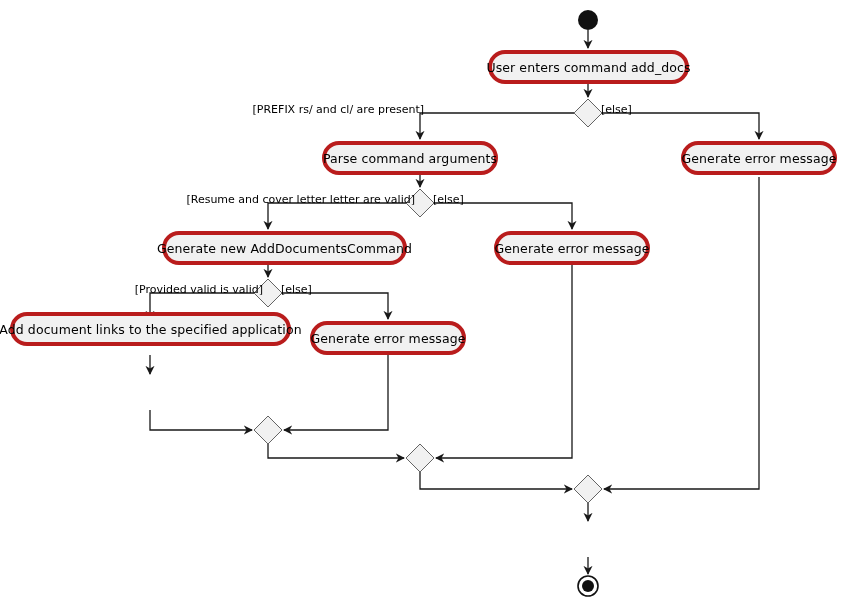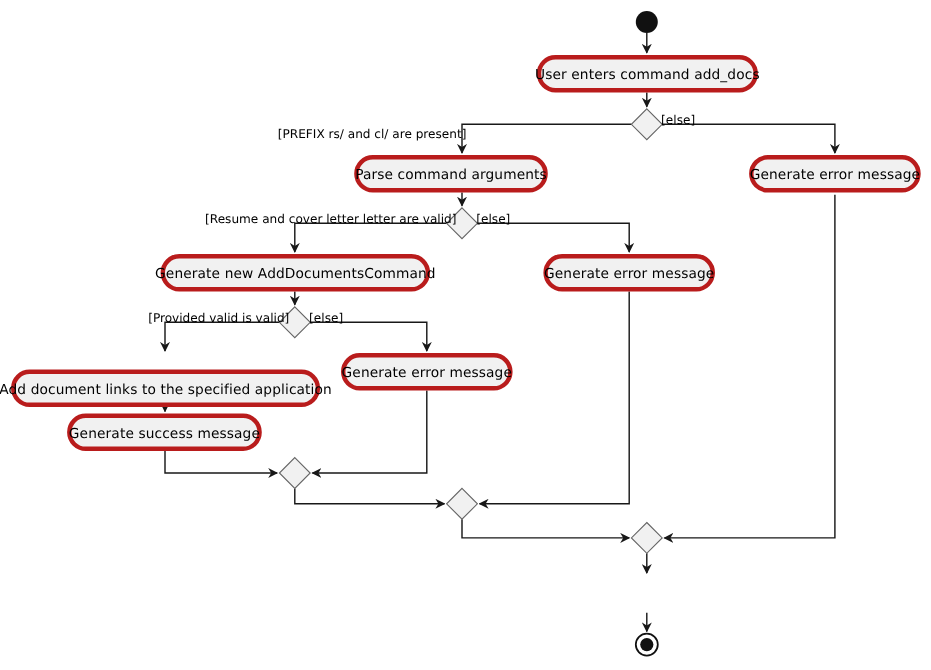--- a/index.html
+++ b/index.html
@@ -129,42 +129,39 @@
     </div>
 
     <div class="activity" style="left:322px; top:141px; width:176px; height:34px;">
       <span>Parse command arguments</span>
     </div>
 
     <div class="activity" style="left:681px; top:141px; width:156px; height:34px;">
       <span>Generate error message</span>
     </div>
 
-    <div class="activity" style="left:146px; top:231px; width:245px; height:34px;">
+    <div class="activity" style="left:162px; top:231px; width:245px; height:34px;">
       <span>Generate new AddDocumentsCommand</span>
     </div>
 
     <div class="activity" style="left:494px; top:231px; width:156px; height:34px;">
       <span>Generate error message</span>
     </div>
 
-    <div class="activity" style="left:10px; top:312px; width:281px; height:34px;margin-top:24px;">
+    <div class="activity" style="left:10px; top:312px; width:281px; height:34px;">
       <span>Add document links to the specified application</span>
     </div>
 
     <div class="activity" style="left:310px; top:321px; width:156px; height:34px;">
       <span>Generate error message</span>
     </div>
 
-    <div class="activity" style="left:61px; top:376px; width:177px; height:34px;">
-      <span>Generate success message</span>
-    </div>
 
 
-    <div class="guard" style="left:424px; top:116px; transform:translateX(-100%);">[PREFIX rs/ and cl/ are present]</div>
+    <div class="guard" style="left:424px; top:104px; transform:translateX(-100%);">[PREFIX rs/ and cl/ are present]</div>
 
     <div class="guard" style="left:601px; top:104px;">[else]</div>
 
     <div class="guard" style="left:415px; top:194px; transform:translateX(-100%);">[Resume and cover letter letter are valid]</div>
 
     <div class="guard" style="left:433px; top:194px;">[else]</div>
 
     <div class="guard" style="left:263px; top:284px; transform:translateX(-100%);">[Provided valid is valid]</div>
 
     <div class="guard" style="left:281px; top:284px;">[else]</div>

